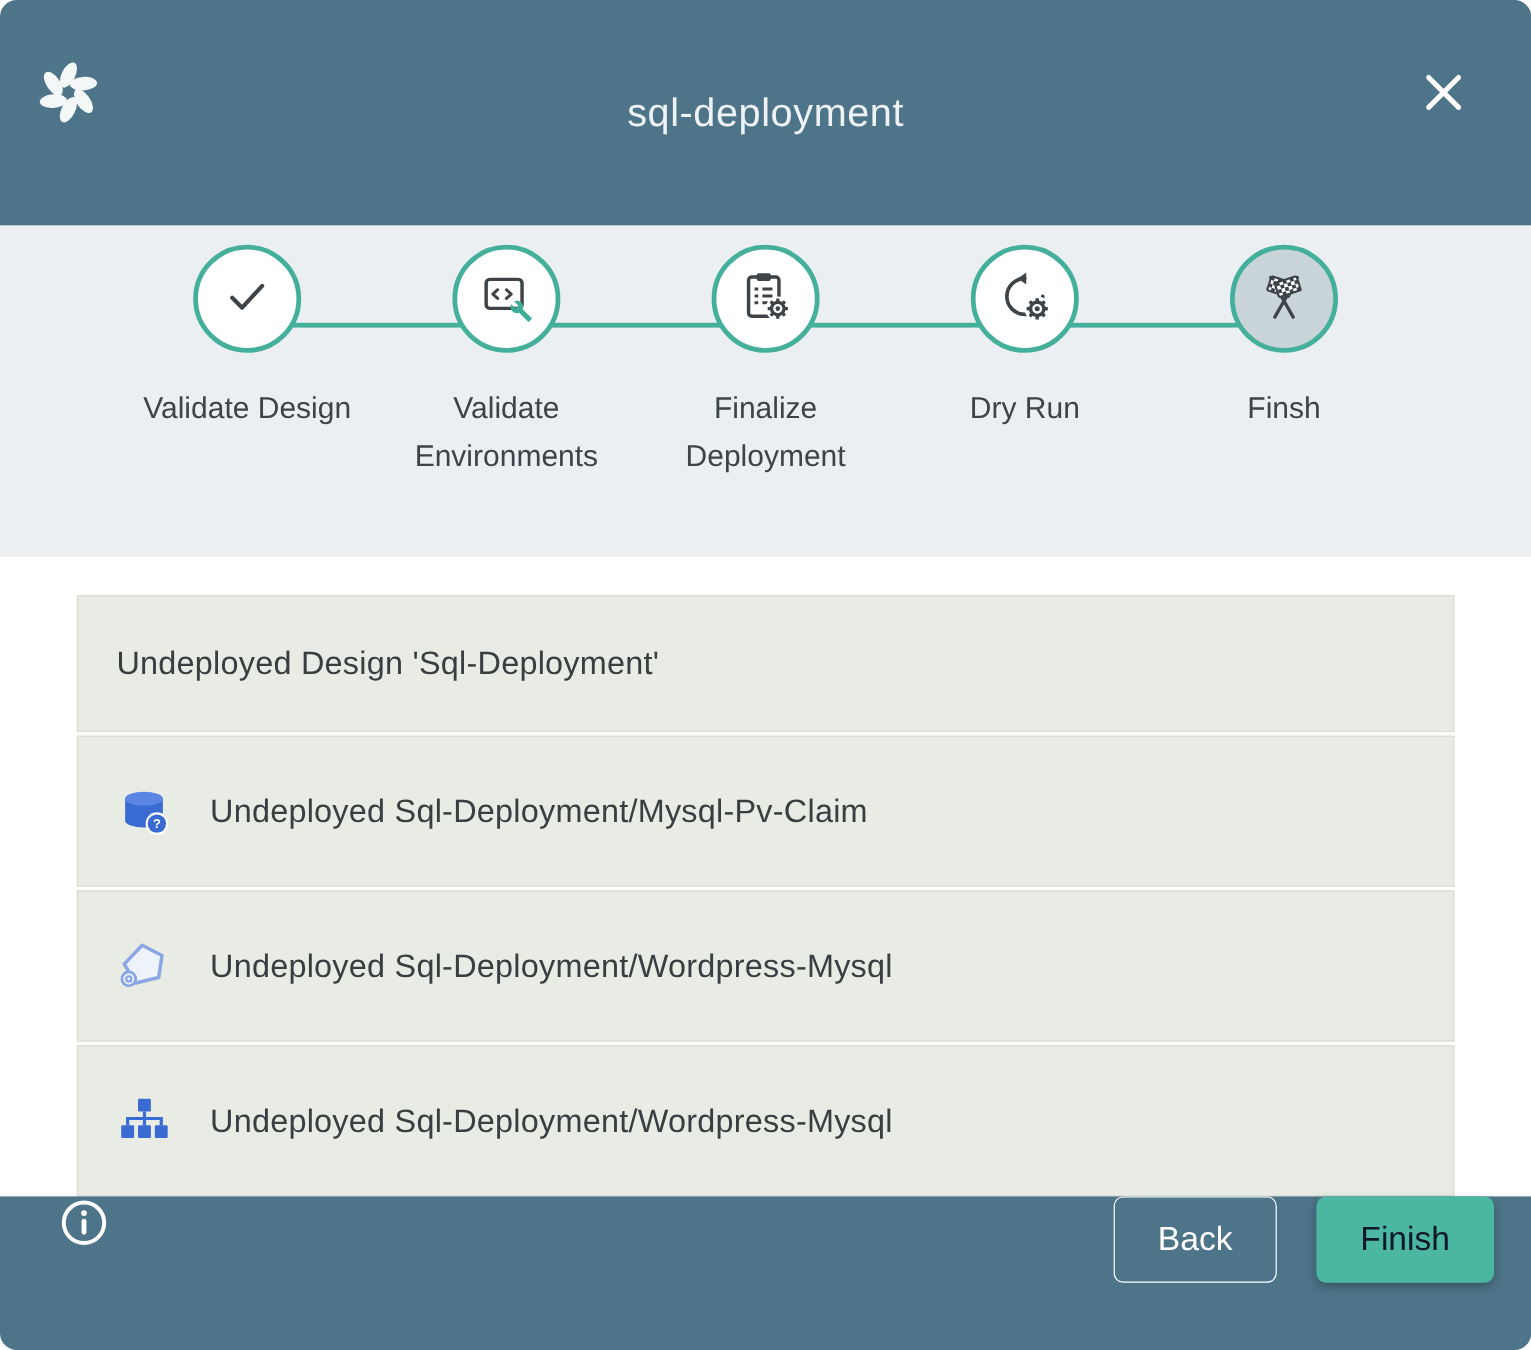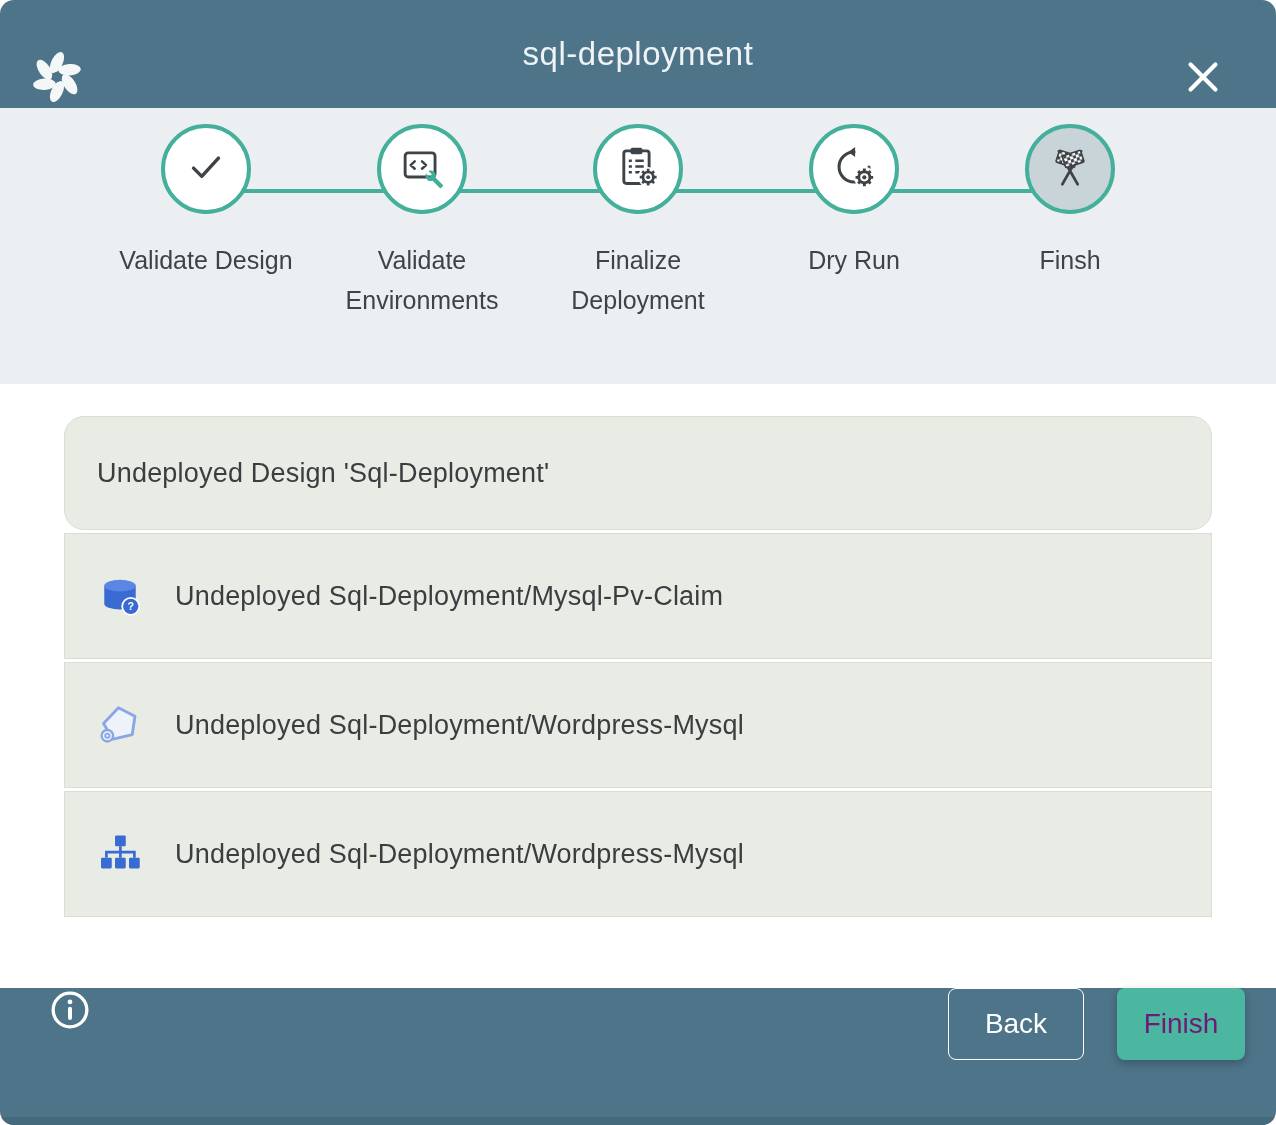--- a/index.html
+++ b/index.html
@@ -2,56 +2,56 @@
 <html><head>
 <meta charset="utf-8">
 <style>
   * { margin:0; padding:0; box-sizing:border-box; }
   html,body { width:1276px; height:1125px; overflow:hidden; }
   body { font-family:"Liberation Sans", sans-serif; background:#ffffff; }
 
   .modal { width:1276px; height:1125px; display:flex; flex-direction:column; border-radius:14px; overflow:hidden; }
 
   
-  .header { height:108px; background:#4d7488; position:relative; display:flex; align-items:center; flex:none; }
+  .header { height:188px; background:#4d7488; position:relative; display:flex; align-items:center; flex:none; }
   .logo { position:absolute; left:26px; top:46px; width:62px; height:62px; }
   .title { flex:1; text-align:center; color:#eff3f5; font-size:33px; font-weight:500; letter-spacing:.5px; }
   .close-btn { position:absolute; right:50px; top:54px; width:46px; height:46px; background:none; border:none; cursor:pointer; padding:0; }
   .close-btn svg { width:100%; height:100%; }
 
   
   .stepper { height:276px; background:#eceff1; position:relative; flex:none; }
   .connector { position:absolute; top:81px; left:206px; width:864px; height:4px; background:#44b09b; }
   .steps { position:relative; display:flex; justify-content:center; }
   .step { width:216px; display:flex; flex-direction:column; align-items:center; padding-top:16px; }
   .step-circle { width:90px; height:90px; border-radius:50%; border:4px solid #44b09b; background:#ffffff;
                  display:flex; align-items:center; justify-content:center; position:relative; z-index:1; }
   .step.active .step-circle { background:#c9d4d9; }
   .step-circle svg { width:46px; height:46px; }
   .step-label { margin-top:26px; font-size:25px; line-height:1.6; color:#3d4449; text-align:center; max-width:178px; }
 
   
   .content { flex:1; background:#ffffff; padding:32px 64px 0; }
   .list { display:flex; flex-direction:column; gap:3px; }
   .row { background:#e9ece4; border:1px solid #daddd2; display:flex; align-items:center; padding:0 32px; }
-  .row.header-row { height:114px;border-radius:20px; }
+  .row.header-row { height:114px; }
   .row.item-row { height:126px; }
   .row-icon { width:46px; height:46px; margin-right:32px; flex:none; }
   .row-icon svg { width:100%; height:100%; }
   .row-text { font-size:27px; color:#393e41; letter-spacing:.2px; }
 
   
   .footer { height:137px; background:#4d7488; border-bottom:8px solid #446a7c; display:flex; align-items:flex-start;
             padding:0 31px 0 48px; flex:none; }
   .info-btn { width:44px; height:44px; background:none; border:none; cursor:pointer; padding:0; }
   .info-btn svg { width:100%; height:100%; }
   .footer-spacer { flex:1; }
   .btn { height:72px; border-radius:8px; font-size:28px; font-family:inherit; cursor:pointer; }
   .btn-back { width:136px; background:transparent; border:1.5px solid #ffffff; color:#ffffff; margin-right:33px; }
-  .btn-finish { width:128px; background:#4bb7a0; border:none; color:#701a75; box-shadow:0 3px 8px rgba(0,0,0,.25); }
+  .btn-finish { width:148px; background:#4bb7a0; border:none; color:#0f172a; box-shadow:0 3px 8px rgba(0,0,0,.25); }
 </style>
 </head>
 <body>
 
 <div class="modal">
 
   <div class="header">
     <span class="logo">
       <svg viewBox="0 0 24 24">
         <g fill="#f4f7f8">

